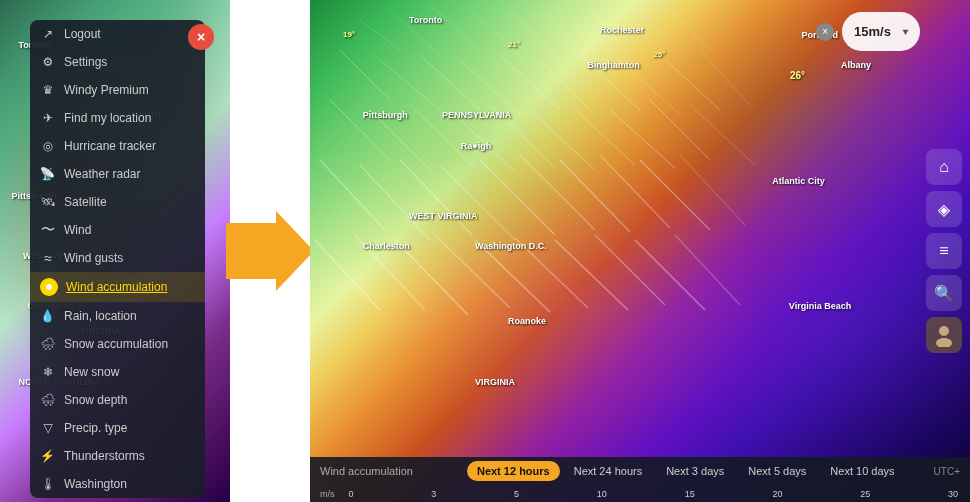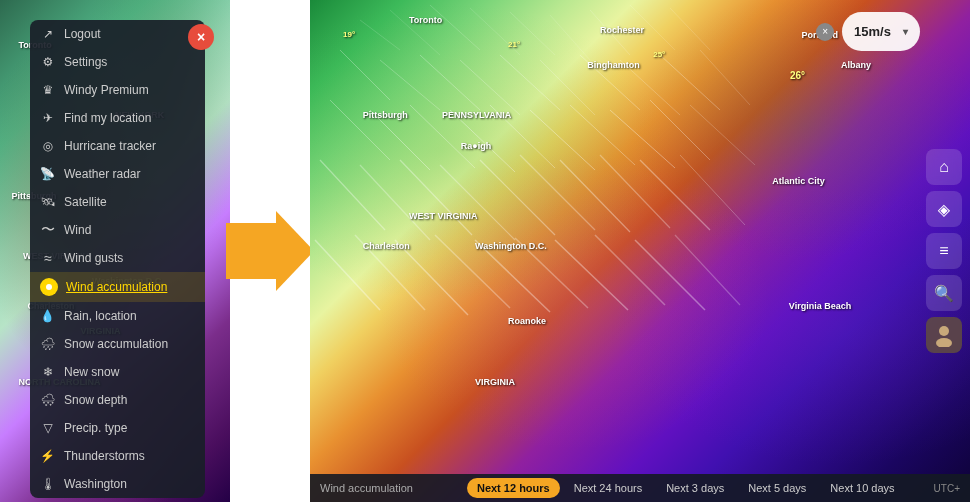--- a/index.html
+++ b/index.html
@@ -542,15 +542,31 @@
     <div class="bottom-bar">
       <div class="timeline-tabs">
         <span class="wind-label">Wind accumulation</span>
         <div class="tab-btn active">Next 12 hours</div>
         <div class="tab-btn">Next 24 hours</div>
         <div class="tab-btn">Next 3 days</div>
         <div class="tab-btn">Next 5 days</div>
         <div class="tab-btn">Next 10 days</div>
         <span style="color:#888; font-size:10px; margin-left:auto;">UTC+</span>
       </div>
+      <div class="color-scale">
+        <span style="color:#aaa; font-size:9px; margin-right:4px;">m/s</span>
+        <div style="flex:1; display:flex; flex-direction:column; gap:1px;">
+          <div class="scale-bar"></div>
+          <div style="display:flex; justify-content:space-between; padding: 0 2px;">
+            <span style="color:#ccc; font-size:9px;">0</span>
+            <span style="color:#ccc; font-size:9px;">3</span>
+            <span style="color:#ccc; font-size:9px;">5</span>
+            <span style="color:#ccc; font-size:9px;">10</span>
+            <span style="color:#ccc; font-size:9px;">15</span>
+            <span style="color:#ccc; font-size:9px;">20</span>
+            <span style="color:#ccc; font-size:9px;">25</span>
+            <span style="color:#ccc; font-size:9px;">30</span>
+          </div>
+        </div>
+      </div>
     </div>
   </div>
 </div>
 
 </body></html>

